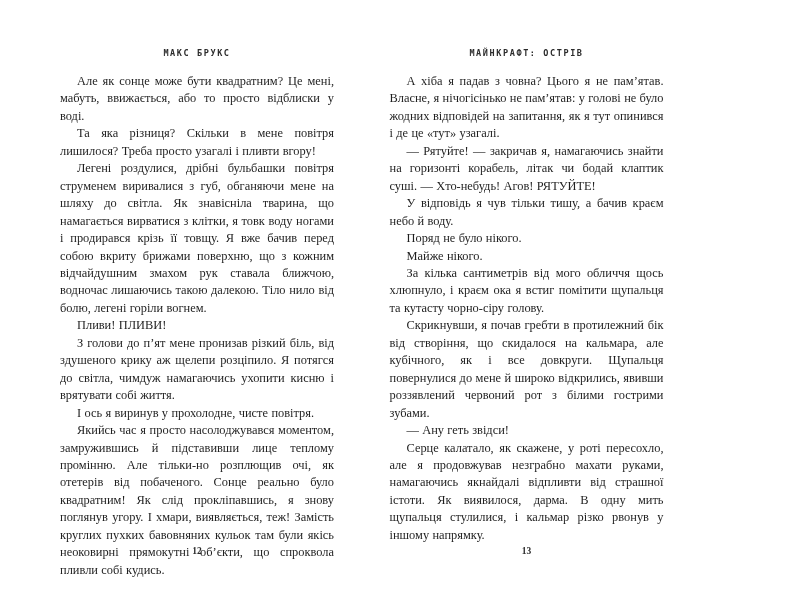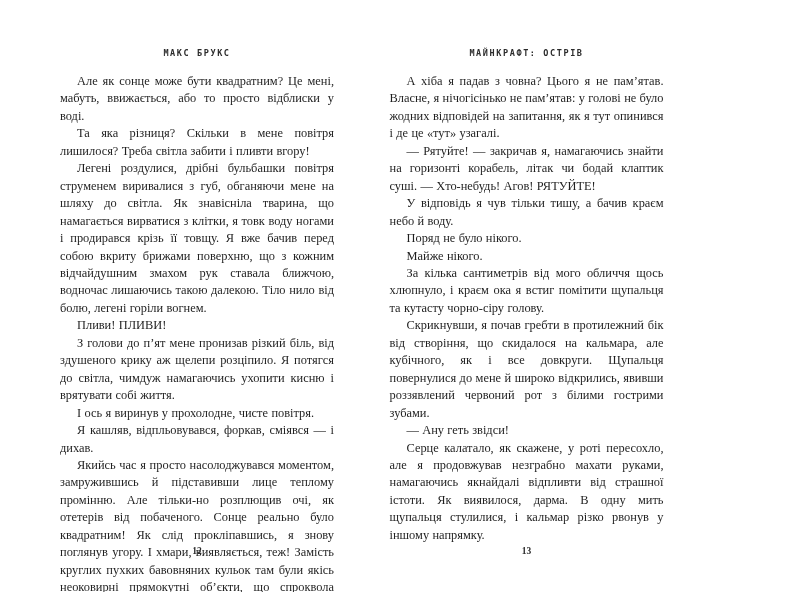--- a/index.html
+++ b/index.html
@@ -64,26 +64,25 @@
 </head>
 <body>
 
 <div class="spread">
 
   <section class="page">
     <div class="page-inner-left">
       <header class="running-head">МАКС БРУКС</header>
       <div class="text-block">
           <p>Але як сонце може бути квадратним? Це мені, мабуть, ввижається, або то просто відблиски у воді.</p>
-          <p>Та яка різниця? Скільки в мене повітря лишилося? Треба світла забити і пливти вгору!</p>
+          <p>Та яка різниця? Скільки в мене повітря лишилося? Треба просто узагалі і пливти вгору!</p>
           <p>Легені роздулися, дрібні бульбашки повітря струменем виривалися з губ, обганяючи мене на шляху до світла. Як знавісніла тварина, що намагається вирватися з клітки, я товк воду ногами і продирався крізь її товщу. Я вже бачив перед собою вкриту брижами поверхню, що з кожним відчайдушним змахом рук ставала ближчою, водночас лишаючись такою далекою. Тіло нило від болю, легені горіли вогнем.</p>
           <p>Пливи! ПЛИВИ!</p>
           <p>З голови до п’ят мене пронизав різкий біль, від здушеного крику аж щелепи розціпило. Я потягся до світла, чимдуж намагаючись ухопити кисню і врятувати собі життя.</p>
           <p>І ось я виринув у прохолодне, чисте повітря.</p>
-          <p>Я кашляв, відпльовувався, форкав, сміявся — і дихав.</p>
           <p>Якийсь час я просто насолоджувався моментом, замружившись й підставивши лице теплому промінню. Але тільки-но розплющив очі, як отетерів від побаченого. Сонце реально було квадратним! Як слід прокліпавшись, я знову поглянув угору. І хмари, виявляється, теж! Замість круглих пухких бавовняних кульок там були якісь неоковирні прямокутні об’єкти, що спроквола пливли собі кудись.</p>
         </div>
     </div>
     <footer class="folio folio-left">12</footer>
   </section>
 
   <section class="page">
     <div class="page-inner-right">
       <header class="running-head">МАЙНКРАФТ: ОСТРІВ</header>
       <div class="text-block">

